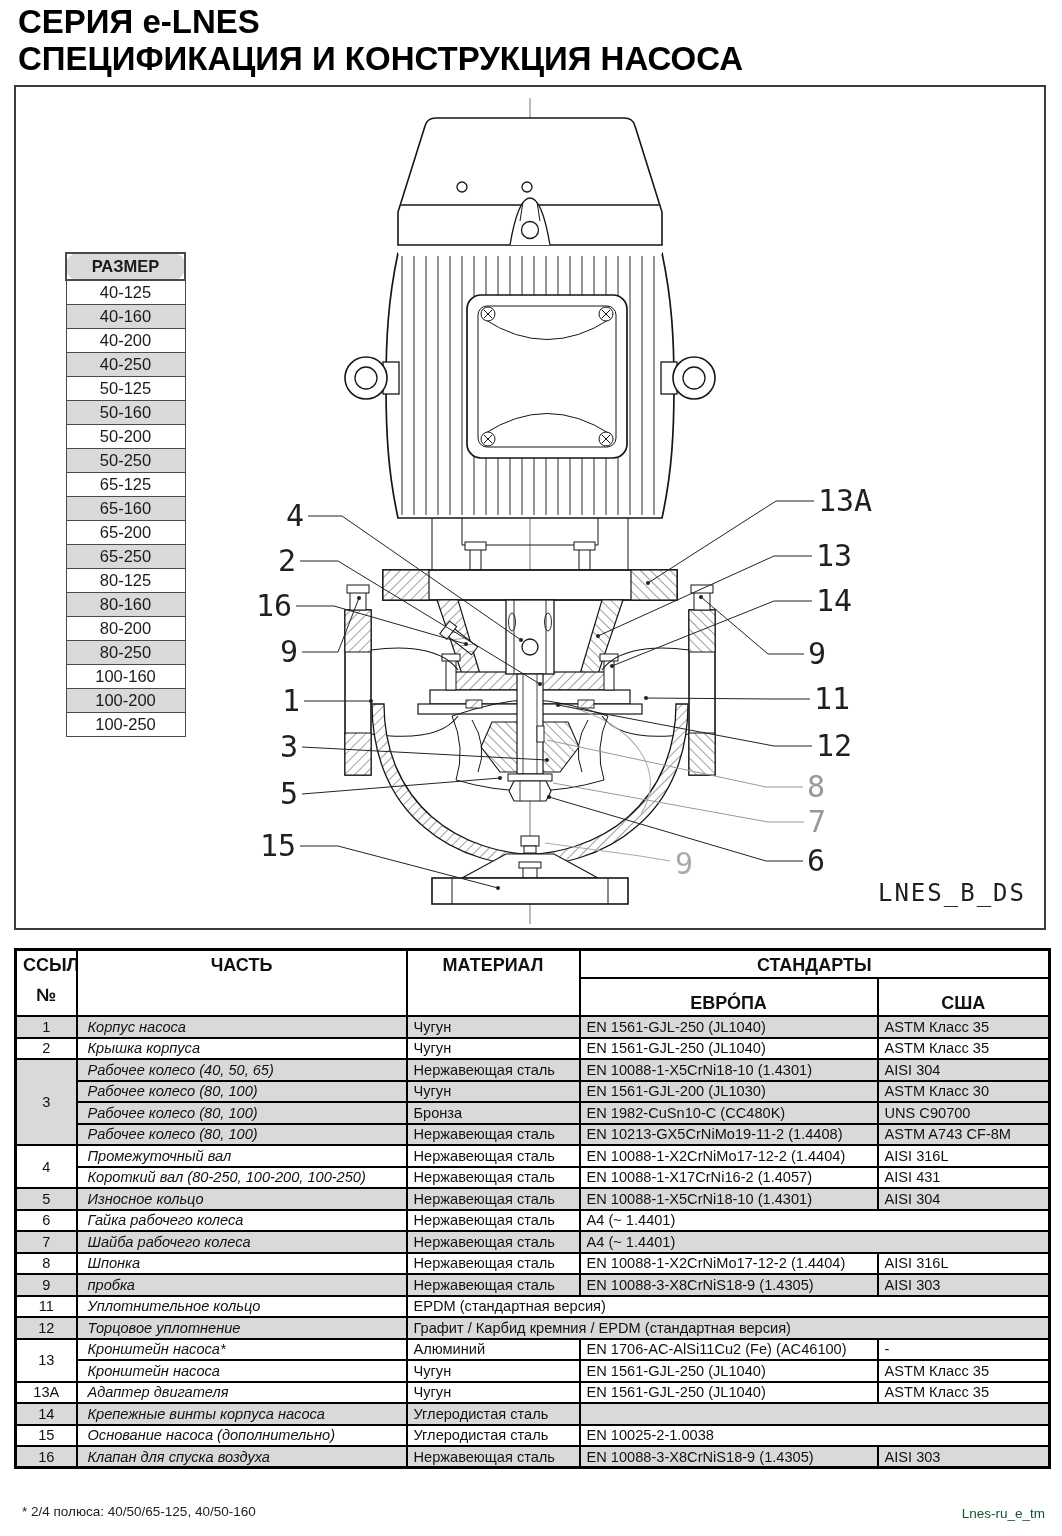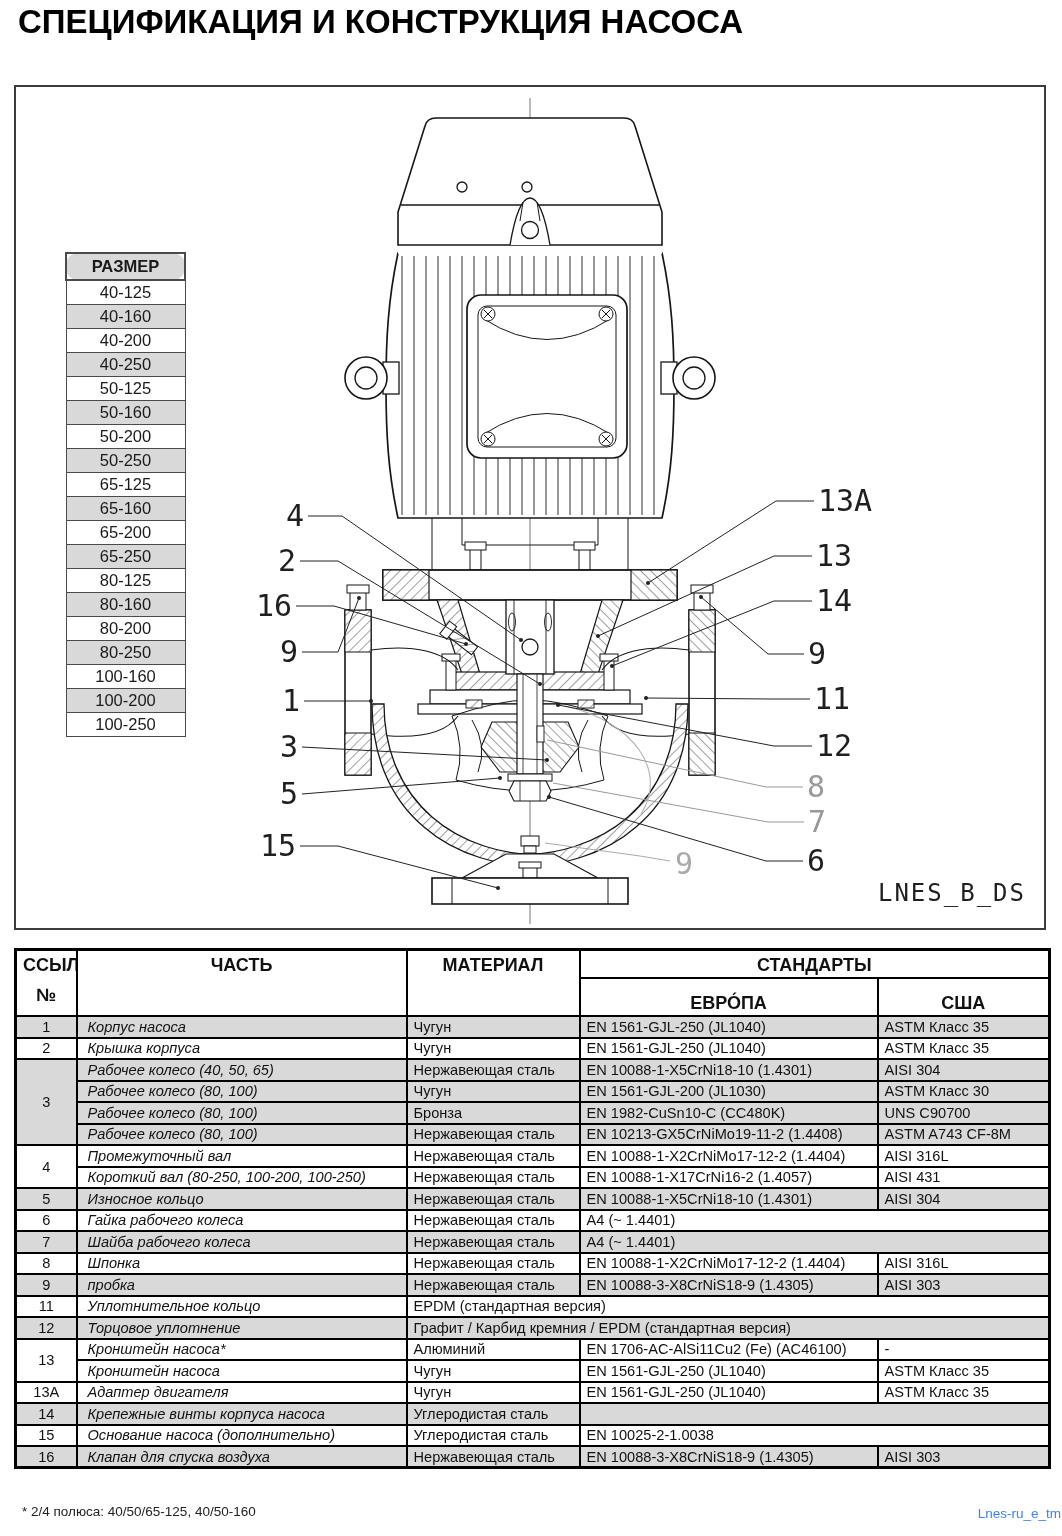--- a/index.html
+++ b/index.html
@@ -48,26 +48,27 @@
   .parts-table th { font-size:18px; font-weight:bold; text-align:center; vertical-align:top; padding-top:4px; }
   .parts-table th.std-sub { vertical-align:middle; padding-top:14px; }
   .parts-table td.ref { text-align:center; }
   .parts-table td.part { padding-left:10px;font-style:italic; }
   .parts-table tr.g td { background:#d9d9d9; }
   .parts-table tr.sub td { border-top-width:1px; }
   .ref-head-line2 { margin-top:9px; }
 
   
   .footnote-left  { position:absolute; left:22px;  top:1504px; font-size:13.5px; color:#222; }
-  .footnote-right { position:absolute; right:1px; top:1506px; font-size:13.5px; color:#3b82f6; }
+  .footnote-right { position:absolute; right:17px; top:1506px; font-size:13.5px; color:#14532d; }
 </style>
 </head>
 <body>
 
 <div class="title-block">
+  <div class="title-line">СЕРИЯ e-LNES</div>
   <div class="title-line">СПЕЦИФИКАЦИЯ И КОНСТРУКЦИЯ НАСОСА</div>
 </div>
 
 <div class="diagram-box">
 
   <svg class="drawing-svg" width="1028" height="841" viewBox="16 87 1028 841" xmlns="http://www.w3.org/2000/svg">
     <defs>
       <pattern id="h" patternUnits="userSpaceOnUse" width="7" height="7" patternTransform="rotate(45)">
         <rect width="7" height="7" fill="#ffffff"></rect>
         <line x1="0" y1="0" x2="0" y2="7" stroke="#444" stroke-width="1"></line>

